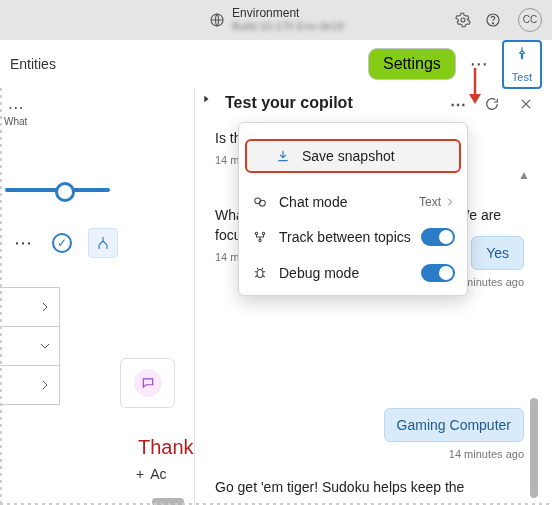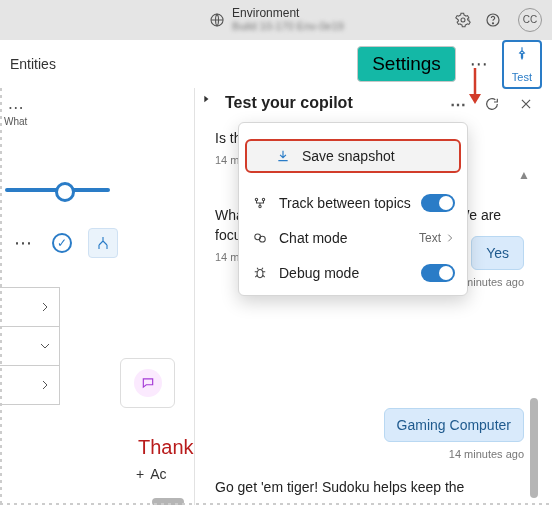--- a/index.html
+++ b/index.html
@@ -10,21 +10,21 @@
   .env-block { position: absolute; left: 50%; transform: translateX(-50%); display:flex; align-items:center; gap:6px; }
   .env-block .env-text { display:flex; flex-direction:column; align-items:flex-start; line-height:1.1; }
   .env-block .env-sub { filter: blur(2px); color:#777; font-size:11px; }
   .topbar .icon { width:18px; height:18px; display:flex; align-items:center; justify-content:center; color:#444; }
   .avatar-circle { width:24px; height:24px; border-radius:50%; border:1px solid #999; display:flex; align-items:center; justify-content:center; font-size:10px; color:#555; margin-left:4px;text-align:right;}
 
   
   .secondbar { height: 48px; display:flex; align-items:center; padding: 0 10px; justify-content: space-between; }
   .secondbar .left { font-size:14px; color:#333; }
   .secondbar .right { display:flex; align-items:center; gap:10px; }
-  .btn { border:1px solid #c7c7c7; background:#14b8a6; border-radius:4px; padding:6px 14px; font-size:19px; cursor:pointer; }
+  .btn { border:1px solid #c7c7c7; background:#84cc16; border-radius:9px; padding:6px 14px; font-size:16px; cursor:pointer; }
   .dots { font-size:18px; color:#444; padding:0 4px; cursor:pointer; }
   .test-btn { border:2px solid #2a7cc7; border-radius:4px; display:flex; flex-direction:column; align-items:center; padding:4px 8px; font-size:11px; color:#2a7cc7; cursor:pointer; gap:11px;}
   .test-btn svg { width:14px; height:14px; }
 
   
   .leftarea { position:absolute; top:88px; left:0; width:195px; height:417px; border-right:1px solid #e2e2e2; }
   .leftarea .toolbar-left { position:absolute; top:0; left:0; width:100%; height:50px; display:flex; align-items:center; gap:10px; padding: 0 4px;}
   .more-small { display:flex; flex-direction:column; align-items:center; font-size:10px; color:#555; cursor:pointer; }
   .more-small .dots-inner { font-size:16px; line-height:1; }
   .save-big { background:#f3f2f1; color:#a4a4a4; border:none; border-radius:4px; padding:10px 28px; font-size:15px; font-weight:600; }
@@ -218,49 +218,49 @@
     <span class="mi-icon">
       <svg width="14" height="14" viewBox="0 0 24 24" fill="none" stroke="#2a7cc7" stroke-width="2">
           <path d="M12 3v12M7 10l5 5 5-5M4 20h16"></path>
         </svg>
     </span>
     <span>Save snapshot</span>
   </div>
   <div class="menu-item">
     <span class="mi-icon">
       <svg width="14" height="14" viewBox="0 0 24 24" fill="none" stroke="#444" stroke-width="1.8">
-          <circle cx="6" cy="6" r="2"></circle>
-          <circle cx="18" cy="6" r="2"></circle>
-          <circle cx="12" cy="18" r="2"></circle>
-          <path d="M6 8v4h12V8M12 12v4"></path>
-        </svg>
-    </span>
-    <span>Track between topics</span>
-    <span class="mi-tail">
-        <span class="toggle"></span>
-      </span>
-  </div>
-  <div class="menu-item">
-    <span class="mi-icon">
-      <svg width="14" height="14" viewBox="0 0 24 24" fill="none" stroke="#444" stroke-width="1.8">
           <circle cx="8" cy="10" r="5"></circle>
           <circle cx="16" cy="14" r="5"></circle>
         </svg>
     </span>
     <span>Chat mode</span>
     <span class="mi-tail">
       <span>Text</span>
       <svg width="10" height="10" viewBox="0 0 24 24">
           <path d="M8 4l8 8-8 8" fill="none" stroke="#666" stroke-width="2"></path>
         </svg>
     </span>
   </div>
   <div class="menu-item">
     <span class="mi-icon">
       <svg width="14" height="14" viewBox="0 0 24 24" fill="none" stroke="#444" stroke-width="1.8">
+          <circle cx="6" cy="6" r="2"></circle>
+          <circle cx="18" cy="6" r="2"></circle>
+          <circle cx="12" cy="18" r="2"></circle>
+          <path d="M6 8v4h12V8M12 12v4"></path>
+        </svg>
+    </span>
+    <span>Track between topics</span>
+    <span class="mi-tail">
+        <span class="toggle"></span>
+      </span>
+  </div>
+  <div class="menu-item">
+    <span class="mi-icon">
+      <svg width="14" height="14" viewBox="0 0 24 24" fill="none" stroke="#444" stroke-width="1.8">
           <ellipse cx="12" cy="13" rx="5" ry="7"></ellipse>
           <path d="M7 10H3M17 10h4M7 16l-3 3M17 16l3 3M9 6l-2-3M15 6l2-3"></path>
         </svg>
     </span>
     <span>Debug mode</span>
     <span class="mi-tail">
         <span class="toggle"></span>
       </span>
   </div>
 </div>

